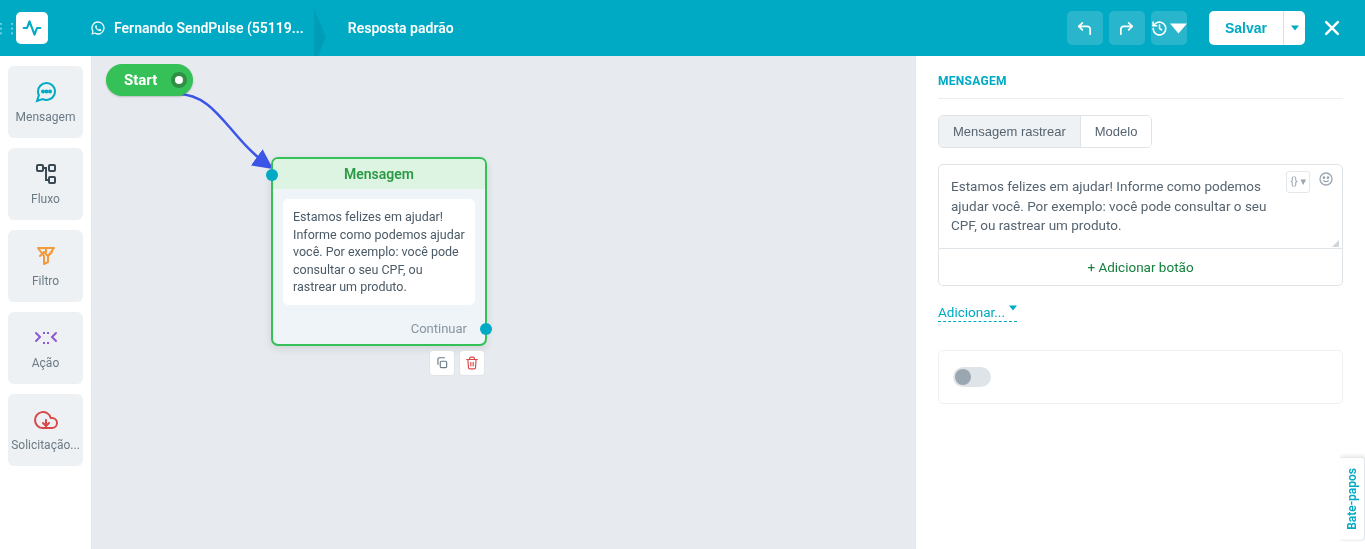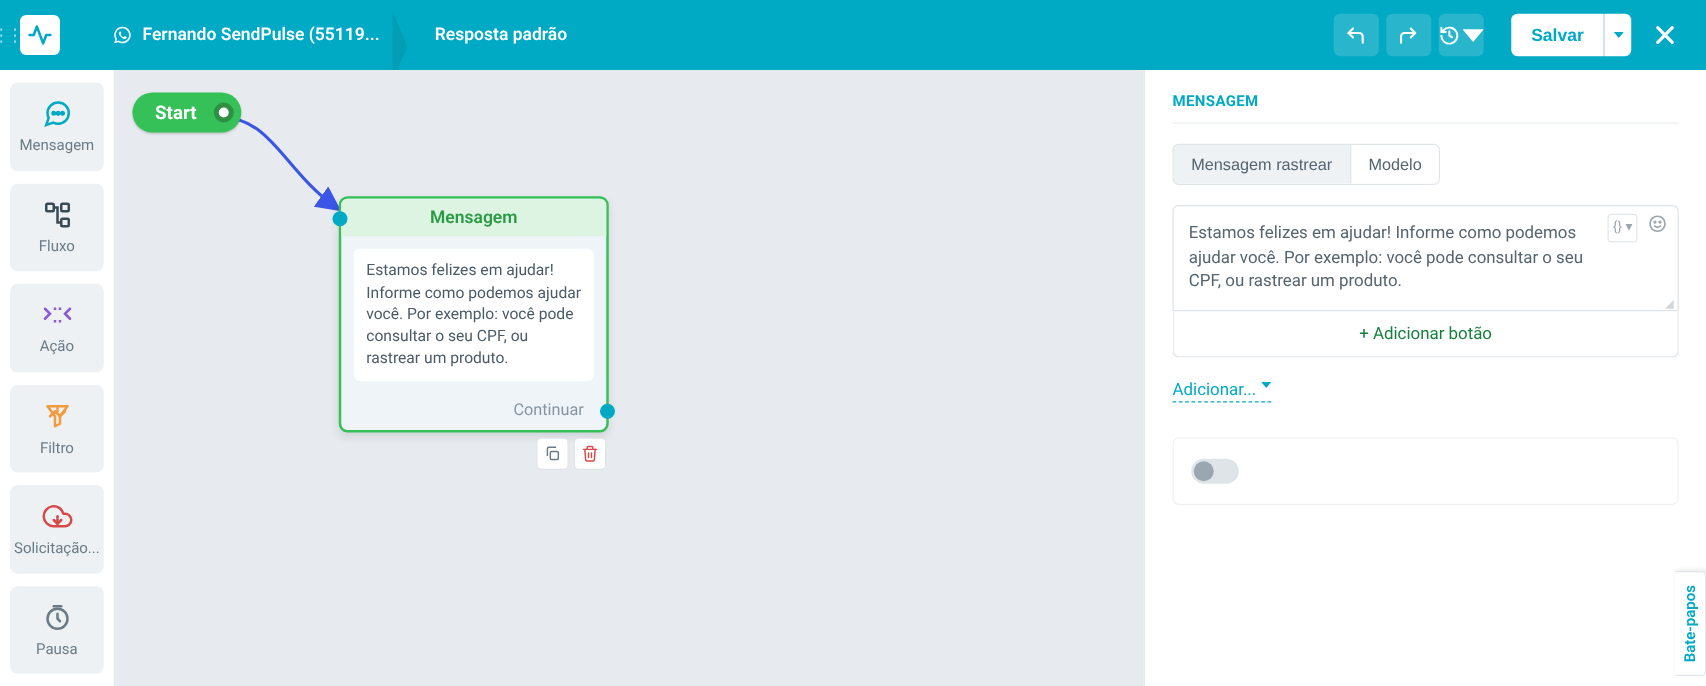--- a/index.html
+++ b/index.html
@@ -49,21 +49,21 @@
   .msg-box .tools .tbox{ display:flex;align-items:center; border:1px solid #e3e8ec; border-radius:3px; font-size:11px; padding:1px 3px; gap:2px;}
   .msg-box .resize{ position:absolute; right:3px; bottom:1px; width:0;height:0; border-right:7px solid #cfd7dd; border-top:7px solid transparent;}
   .add-btn-row{ border:1px solid #dfe4e8; border-top:none; border-radius:0 0 5px 5px; text-align:center; padding:10px; color:#15803d; font-size:13.5px; cursor:pointer;}
   .add-link{ color:#00a9c4; font-size:13.5px; margin-top:18px; display:inline-flex; align-items:flex-start; gap:4px; border-bottom:1px dashed #00a9c4; padding-bottom:1px; cursor:pointer;}
   .await-row{ margin-top:28px; border:1px solid #eef1f3; border-radius:5px; padding:16px 14px; display:flex; align-items:center; gap:14px;}
   .switch{ width:38px; height:20px; border-radius:999px; background:#dfe4e8; position:relative; cursor:pointer;}
   .switch::after{ content:""; position:absolute; width:16px; height:16px; border-radius:50%; background:#9aa6b0; top:2px; left:2px;}
   .await-label{ font-size:12.5px; font-weight:700; color:#4a5a66; letter-spacing:.2px;}
 
   
-  .start-node{ position:absolute; left:14px; top:18px; background:#35c158; color:#fff; font-weight:700; font-size:15px; border-radius:999px; padding:7px 36px 7px 18px; box-shadow:0 1px 2px rgba(0,0,0,.2);}
+  .start-node{ position:absolute; left:14px; top:8px; background:#35c158; color:#fff; font-weight:700; font-size:15px; border-radius:999px; padding:7px 36px 7px 18px; box-shadow:0 1px 2px rgba(0,0,0,.2);}
   .start-node .conn-out{ position:absolute; right:6px; top:50%; transform:translateY(-50%); width:16px;height:16px; border-radius:50%; background:#fff; border:4px solid #2f8f42;}
 
   .msg-node{ position:absolute; left:179px; top:101px; width:216px; background:#eef4f8; border:2px solid #35c158; border-radius:7px; box-shadow:0 3px 8px rgba(0,0,0,.1);}
   .msg-node .conn-in{ position:absolute; left:-7px; top:10px; width:12px;height:12px; border-radius:50%; background:#00a9c4;}
   .msg-node .node-head{ background:#ddf4e3; color:#2a9a44; text-align:center; font-weight:600; padding:7px 0; border-top-left-radius:5px; border-top-right-radius:5px; font-size:14px;}
   .msg-node .node-body{ padding:10px;}
   .msg-node .bubble{ background:#fff; border-radius:5px; padding:9px 10px; font-size:12.5px; line-height:1.4; color:#4a5a66;}
   .msg-node .cont-row{ position:relative; text-align:right; font-size:13px; color:#8895a0; padding:6px 18px 8px 10px;}
   .msg-node .conn-out{ position:absolute; right:-7px; bottom:9px; width:12px;height:12px; border-radius:50%; background:#00a9c4;}
   .node-actions{ position:absolute; right:0; top:100%; margin-top:6px; display:flex; gap:4px;}
@@ -154,54 +154,46 @@
     </div>
     <div class="tool flow">
       <svg viewBox="0 0 24 24" fill="none" stroke="currentColor" stroke-width="2">
           <rect x="3" y="3" width="6" height="6" rx="1"></rect>
           <rect x="15" y="3" width="6" height="6" rx="1"></rect>
           <rect x="15" y="15" width="6" height="6" rx="1"></rect>
           <path d="M9 6h3v12h3M12 6v12"></path>
         </svg>
       <span>Fluxo</span>
     </div>
+    <div class="tool orange">
+      <svg viewBox="0 0 24 24" fill="none" stroke="currentColor" stroke-width="2" stroke-linejoin="round">
+          <path d="M4 4h16l-6 8v6l-4 2v-8z"></path>
+          <path d="M12 4v4" stroke-linecap="round"></path>
+          <path d="M6 12l4-4 4 4 4-4" stroke-linecap="round"></path>
+        </svg>
+      <span>Filtro</span>
+    </div>
     <div class="tool purple">
       <svg viewBox="0 0 28 18" fill="none" stroke="currentColor" stroke-width="2" stroke-linecap="round">
           <path d="M4 4l4 4-4 4"></path>
           <path d="M24 4l-4 4 4 4"></path>
           <rect x="11" y="3" width="2" height="2" fill="currentColor" stroke="none"></rect>
           <rect x="15" y="3" width="2" height="2" fill="currentColor" stroke="none"></rect>
           <rect x="11" y="13" width="2" height="2" fill="currentColor" stroke="none"></rect>
           <rect x="15" y="13" width="2" height="2" fill="currentColor" stroke="none"></rect>
         </svg>
       <span>Ação</span>
     </div>
-    <div class="tool orange">
-      <svg viewBox="0 0 24 24" fill="none" stroke="currentColor" stroke-width="2" stroke-linejoin="round">
-          <path d="M4 4h16l-6 8v6l-4 2v-8z"></path>
-          <path d="M12 4v4" stroke-linecap="round"></path>
-          <path d="M6 12l4-4 4 4 4-4" stroke-linecap="round"></path>
-        </svg>
-      <span>Filtro</span>
-    </div>
     <div class="tool red">
       <svg viewBox="0 0 24 24" fill="none" stroke="currentColor" stroke-width="2" stroke-linecap="round" stroke-linejoin="round">
           <path d="M18 10h-1.26A8 8 0 1 0 9 20h9a5 5 0 0 0 0-10z"></path>
           <polyline points="12 12 12 18"></polyline>
           <polyline points="9 15 12 18 15 15"></polyline>
         </svg>
       <span>Solicitação...</span>
-    </div>
-    <div class="tool gray">
-      <svg viewBox="0 0 24 24" fill="none" stroke="currentColor" stroke-width="2" stroke-linecap="round">
-          <circle cx="12" cy="13" r="8"></circle>
-          <path d="M12 9v4l2 2"></path>
-          <path d="M9 3h6"></path>
-        </svg>
-      <span>Pausa</span>
     </div>
   </div>
 
   <div class="canvas">
     <svg class="edge" width="120" height="100" viewBox="0 0 120 100">
       <defs>
           <marker id="arr" markerWidth="8" markerHeight="8" refX="6" refY="4" orient="auto">
             <path d="M0 0 L8 4 L0 8 z" fill="#3b55e6"></path>
           </marker>
         </defs>

